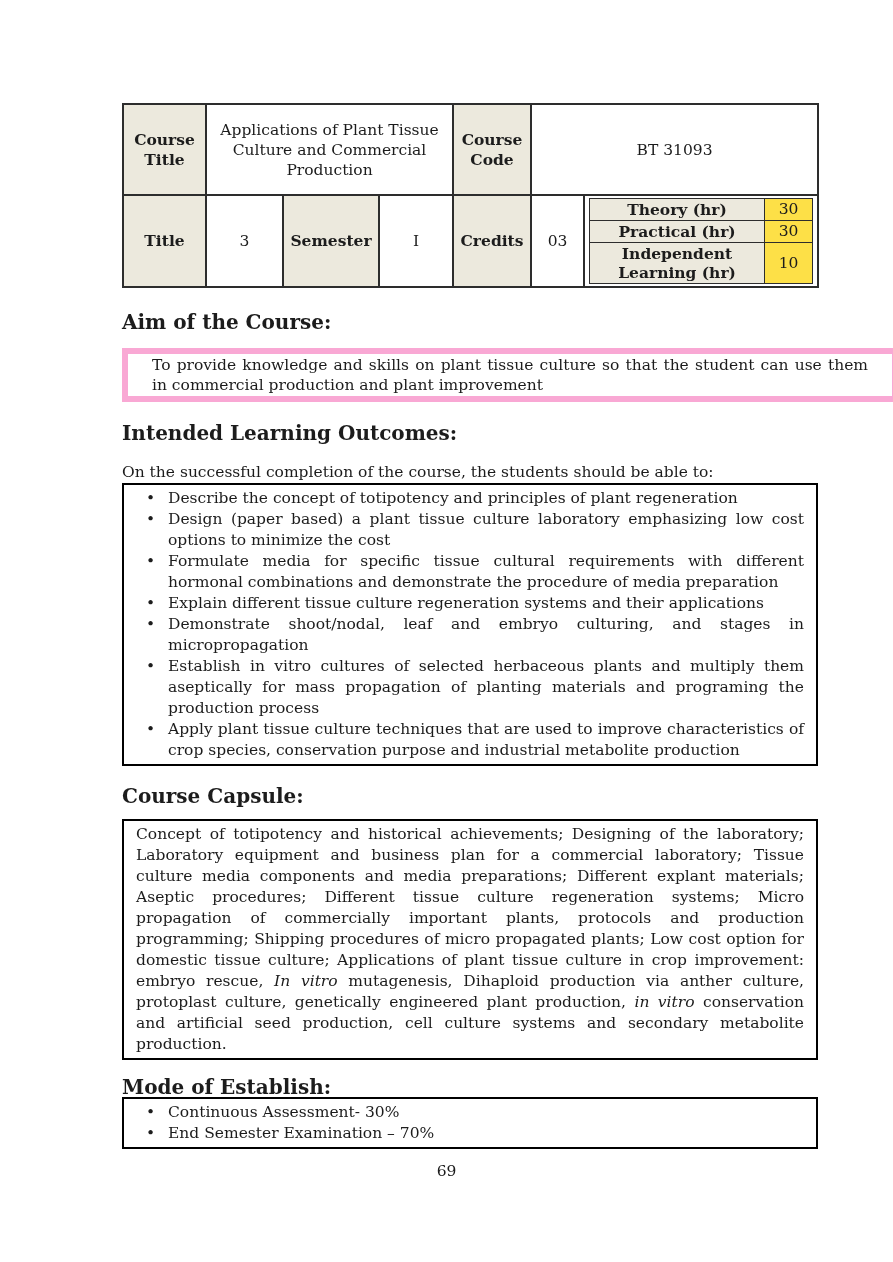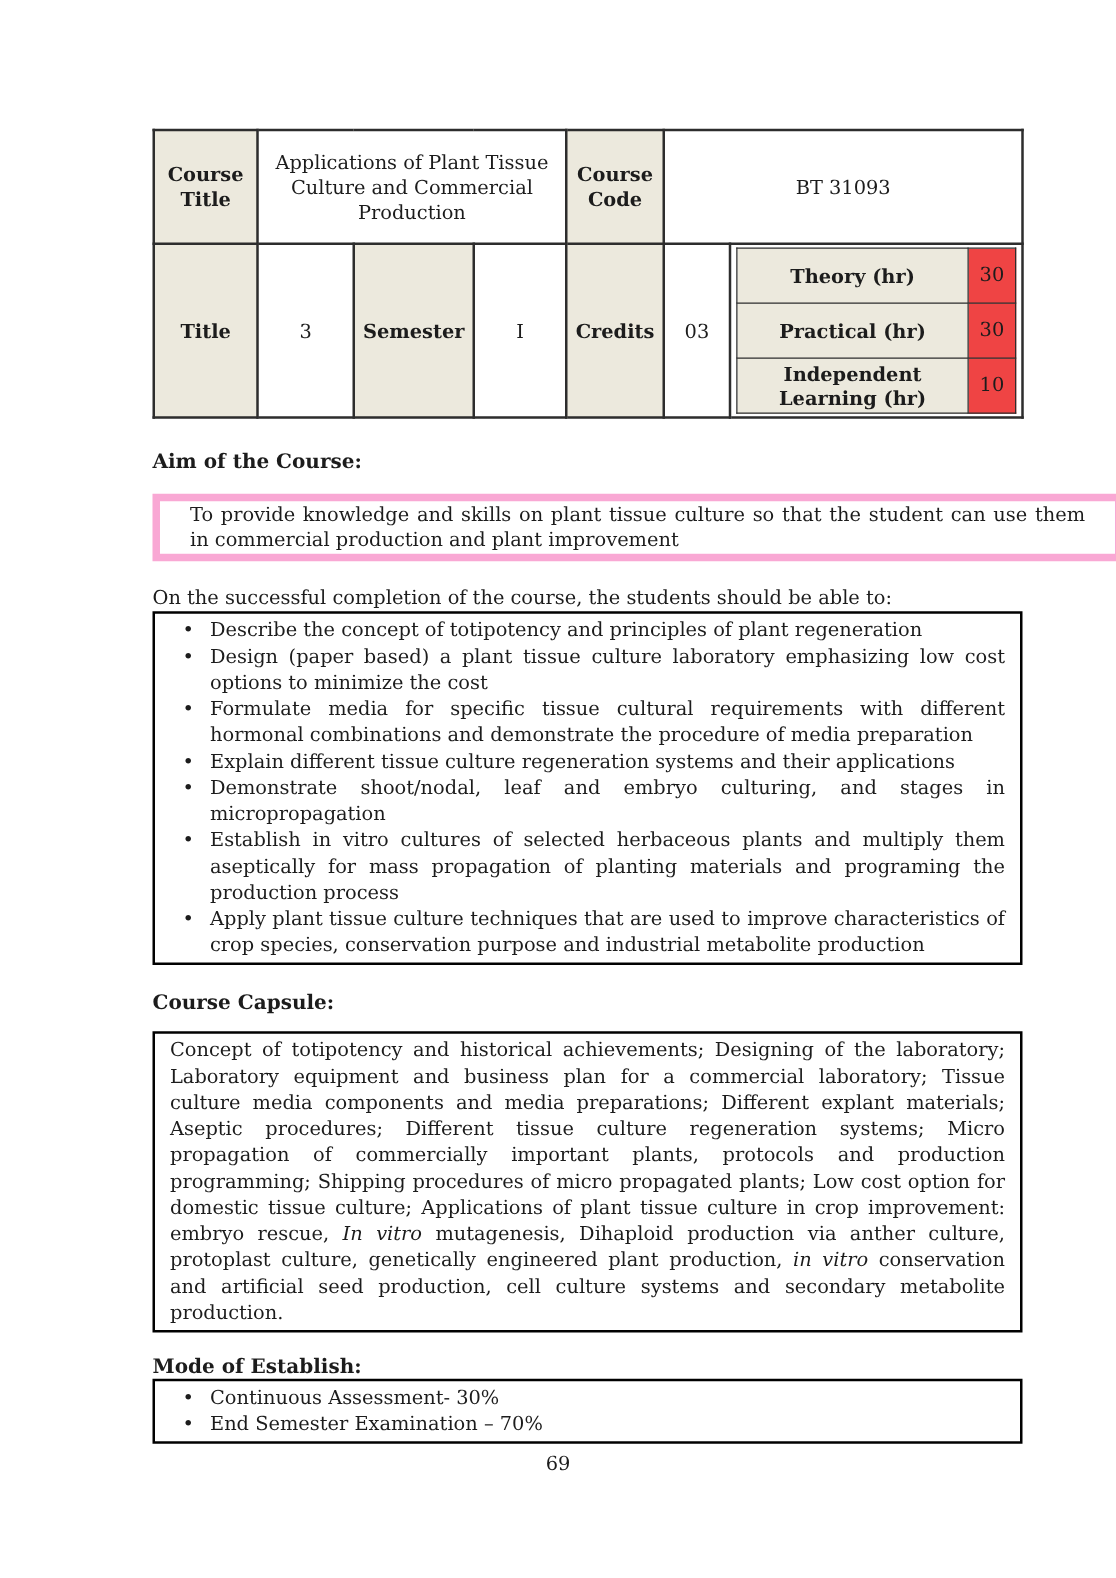--- a/index.html
+++ b/index.html
@@ -49,26 +49,26 @@
     table-layout: fixed;
   }
   table.hours th, table.hours td {
     border: 1.5px solid #2d2d2d;
     text-align: center;
     vertical-align: middle;
     line-height: 19px;
     padding: 1px 8px;
   }
   table.hours th { background: #ece9dd; font-weight: bold; }
-  table.hours td.hr-value { width: 38px; padding: 12px 2px; background: #ef4444; }
+  table.hours td.hr-value { width: 48px; padding: 1px 2px; background: #fde047; }
 
   
   .sec-heading {
     margin: 0;
-    font-size: 16px;
+    font-size: 20px;
     font-weight: bold;
     line-height: 20px;
   }
   .h-aim     { margin-top: 24px; }
   .h-ilo     { margin-top: 21px; }
   .h-capsule { margin-top: 20px; }
   .h-assess  { margin-top: 17px; }
 
   .intro-line {
     margin: 19px 0 0 0;
@@ -170,20 +170,21 @@
         </td>
       </tr>
     </tbody>
       </table>
 
     <h3 class="sec-heading h-aim">Aim of the Course:</h3>
     <div class="box aim-box">
       <p>To provide knowledge and skills on plant tissue culture so that the student can use them in commercial production and plant improvement</p>
     </div>
 
+    <h3 class="sec-heading h-ilo">Intended Learning Outcomes:</h3>
     <p class="intro-line">On the successful completion of the course, the students should be able to:</p>
     <ul class="box bullet-list">
       <li>Describe the concept of totipotency  and principles of plant regeneration</li>
       <li>Design (paper based) a plant tissue culture laboratory  emphasizing low cost options to minimize the  cost</li>
       <li>Formulate  media for specific tissue cultural requirements with different hormonal combinations and demonstrate the procedure of media preparation</li>
       <li>Explain different tissue culture regeneration systems and their applications</li>
       <li>Demonstrate  shoot/nodal, leaf and embryo culturing, and stages in micropropagation</li>
       <li>Establish in vitro cultures of selected herbaceous plants and multiply them aseptically for mass propagation of planting materials  and programing  the production process</li>
       <li>Apply plant tissue culture techniques that are used to improve characteristics of crop species, conservation purpose and industrial metabolite production</li>
     </ul>

